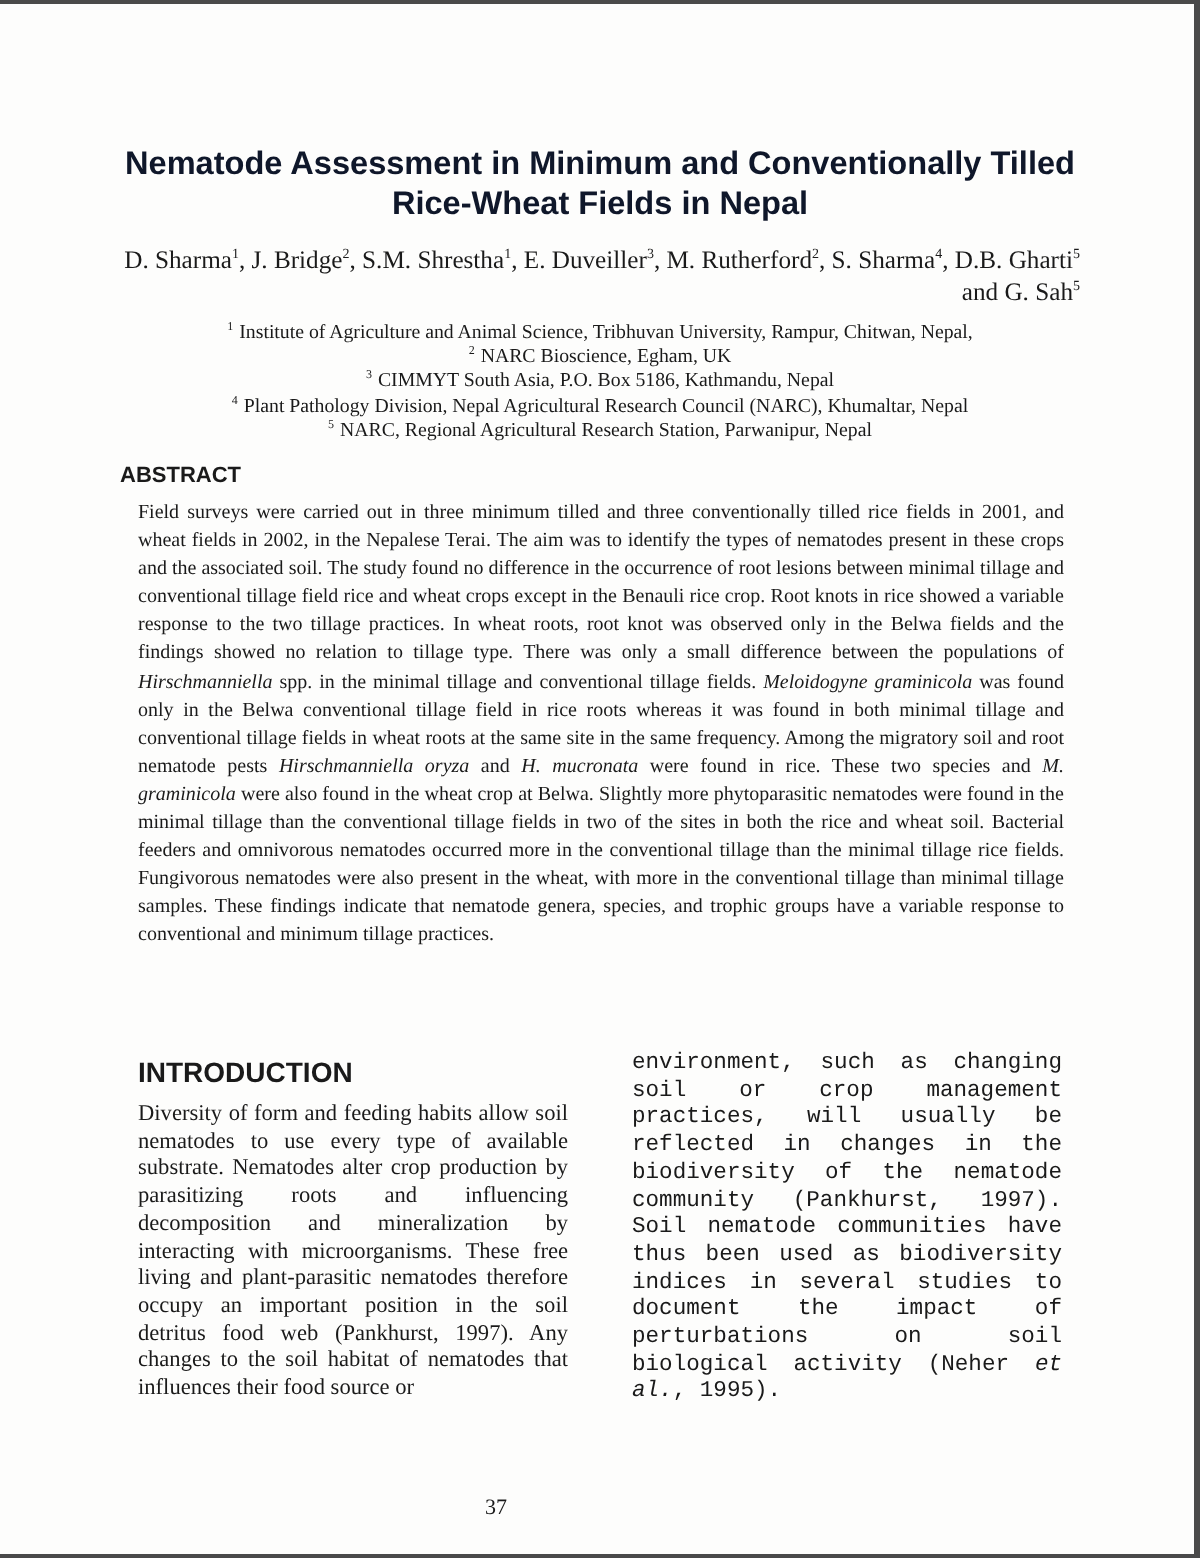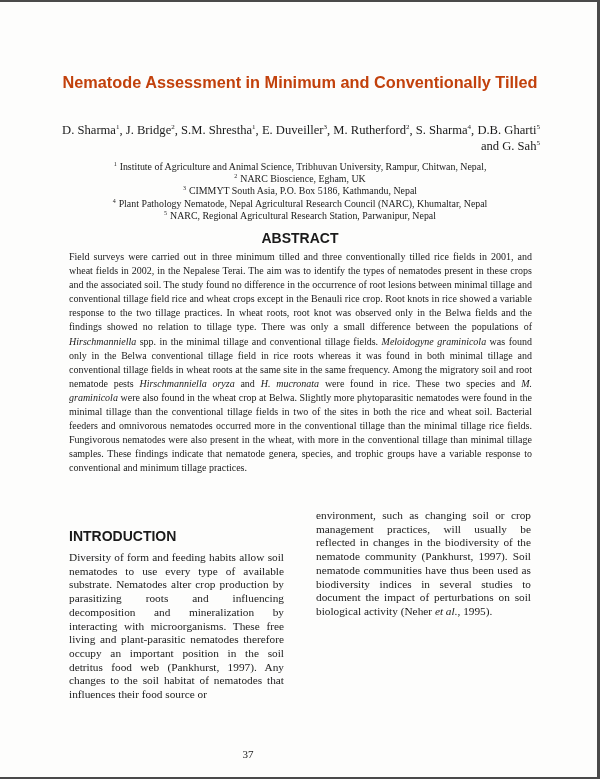--- a/index.html
+++ b/index.html
@@ -17,78 +17,78 @@
     border-right: 3px solid #4a4a4a;
     border-bottom: 4px solid #4a4a4a;
     box-sizing: content-box;
     background: #fdfdfc;
   }
   .title {
     position: absolute; left: 60px; top: 70px; width: 480px;
     text-align: center;
     font-family: "Liberation Sans", sans-serif;
     font-weight: bold; font-size: 16.3px; line-height: 20px;
-    color: #c2410c;
+    color: #0f172a;
   }
   .authors {
     position: absolute; left: 60px; top: 121px; width: 480px;
     text-align: right; font-size: 12.6px; line-height: 15.5px;
   }
   .authors sup { font-size: 7px; vertical-align: 5px; line-height: 0; }
   .affils {
     position: absolute; left: 90px; top: 159px; width: 420px;
     text-align: center; font-size: 9.9px; line-height: 12.2px;
   }
   .affils sup { font-size: 6px; vertical-align: 4px; line-height: 0; margin-right: 3px; }
   .abstract-heading {
     position: absolute; left: 60px; top: 229px; width: 480px;
-    text-align: center;
     font-family: "Liberation Sans", sans-serif;
-    font-weight: bold; font-size: 14px; line-height: 14px;
+    font-weight: bold; font-size: 11px; line-height: 14px;
   }
   .abstract {
     position: absolute; left: 69px; top: 248px; width: 463px;
     text-align: justify; font-size: 10px; line-height: 14.1px;
     margin: 0;
   }
   .col {
     position: absolute; top: 526px; width: 215px;
     text-align: justify; font-size: 11.3px; line-height: 13.7px;
   }
   .col-left { left: 69px; }
-  .col-right { left: 316px; top: 507px; }
+  .col-right { left: 316px; top: 524px; font-family: Liberation Mono, monospace; }
   .section-heading {
     font-family: "Liberation Sans", sans-serif;
     font-weight: bold; font-size: 14px; line-height: 14px;
     margin: 1px 0 8px 0;
   }
   .col p { margin: 0 0 9px 0; }
   .page-number {
     position: absolute; left: 0; top: 746px; width: 496px;
     text-align: center; font-size: 11px;
   }
 </style>
 </head>
 <body>
 
 <div class="page">
 
   <div class="title">
     <div>Nematode Assessment in Minimum and Conventionally Tilled</div>
+    <div>Rice-Wheat Fields in Nepal</div>
   </div>
 
   <div class="authors">
     <span><span>D. Sharma</span><sup>1</sup><span>, </span></span><span><span>J. Bridge</span><sup>2</sup><span>, </span></span><span><span>S.M. Shrestha</span><sup>1</sup><span>, </span></span><span><span>E. Duveiller</span><sup>3</sup><span>, </span></span><span><span>M. Rutherford</span><sup>2</sup><span>, </span></span><span><span>S. Sharma</span><sup>4</sup><span>, </span></span><span><span>D.B. Gharti</span><sup>5</sup><span> </span></span><br><span><span>and G. Sah</span><sup>5</sup></span>
   </div>
 
   <div class="affils">
     <div><sup>1</sup><span>Institute of Agriculture and Animal Science, Tribhuvan University, Rampur, Chitwan, Nepal,</span></div>
     <div><sup>2</sup><span>NARC Bioscience, Egham, UK</span></div>
     <div><sup>3</sup><span>CIMMYT South Asia, P.O. Box 5186, Kathmandu, Nepal</span></div>
-    <div><sup>4</sup><span>Plant Pathology Nematode, Nepal Agricultural Research Council (NARC), Khumaltar, Nepal</span></div>
+    <div><sup>4</sup><span>Plant Pathology Division, Nepal Agricultural Research Council (NARC), Khumaltar, Nepal</span></div>
     <div><sup>5</sup><span>NARC, Regional Agricultural Research Station, Parwanipur, Nepal</span></div>
   </div>
 
   <div class="abstract-heading">ABSTRACT</div>
 
   <p class="abstract"><span>Field surveys were carried out in three minimum tilled and three conventionally tilled rice fields in 2001, and wheat fields in 2002, in the Nepalese Terai. The aim was to identify the types of nematodes present in these crops and the associated soil. The study found no difference in the occurrence of root lesions between minimal tillage and conventional tillage field rice and wheat crops except in the Benauli rice crop. Root knots in rice showed a variable response to the two tillage practices. In wheat roots, root knot was observed only in the Belwa fields and the findings showed no relation to tillage type. There was only a small difference between the populations of </span><i>Hirschmanniella</i><span> spp. in the minimal tillage and conventional tillage fields. </span><i>Meloidogyne graminicola</i><span> was found only in the Belwa conventional tillage field in rice roots whereas it was found in both minimal tillage and conventional tillage fields in wheat roots at the same site in the same frequency. Among the migratory soil and root nematode pests </span><i>Hirschmanniella oryza</i><span> and </span><i>H. mucronata</i><span> were found in rice. These two species and </span><i>M. graminicola</i><span> were also found in the wheat crop at Belwa. Slightly more phytoparasitic nematodes were found in the minimal tillage than the conventional tillage fields in two of the sites in both the rice and wheat soil. Bacterial feeders and omnivorous nematodes occurred more in the conventional tillage than the minimal tillage rice fields. Fungivorous nematodes were also present in the wheat, with more in the conventional tillage than minimal tillage samples. These findings indicate that nematode genera, species, and trophic groups have a variable response to conventional and minimum tillage practices.</span></p>
 
   <div class="col col-left">
     <div class="section-heading">INTRODUCTION</div>
     <p>Diversity of form and feeding habits allow soil nematodes to use every type of available substrate. Nematodes alter crop production by parasitizing roots and influencing decomposition and mineralization by interacting with microorganisms. These free living and plant-parasitic nematodes therefore occupy an important position in the soil detritus food web (Pankhurst, 1997). Any changes to the soil habitat of nematodes that influences their food source or</p>

